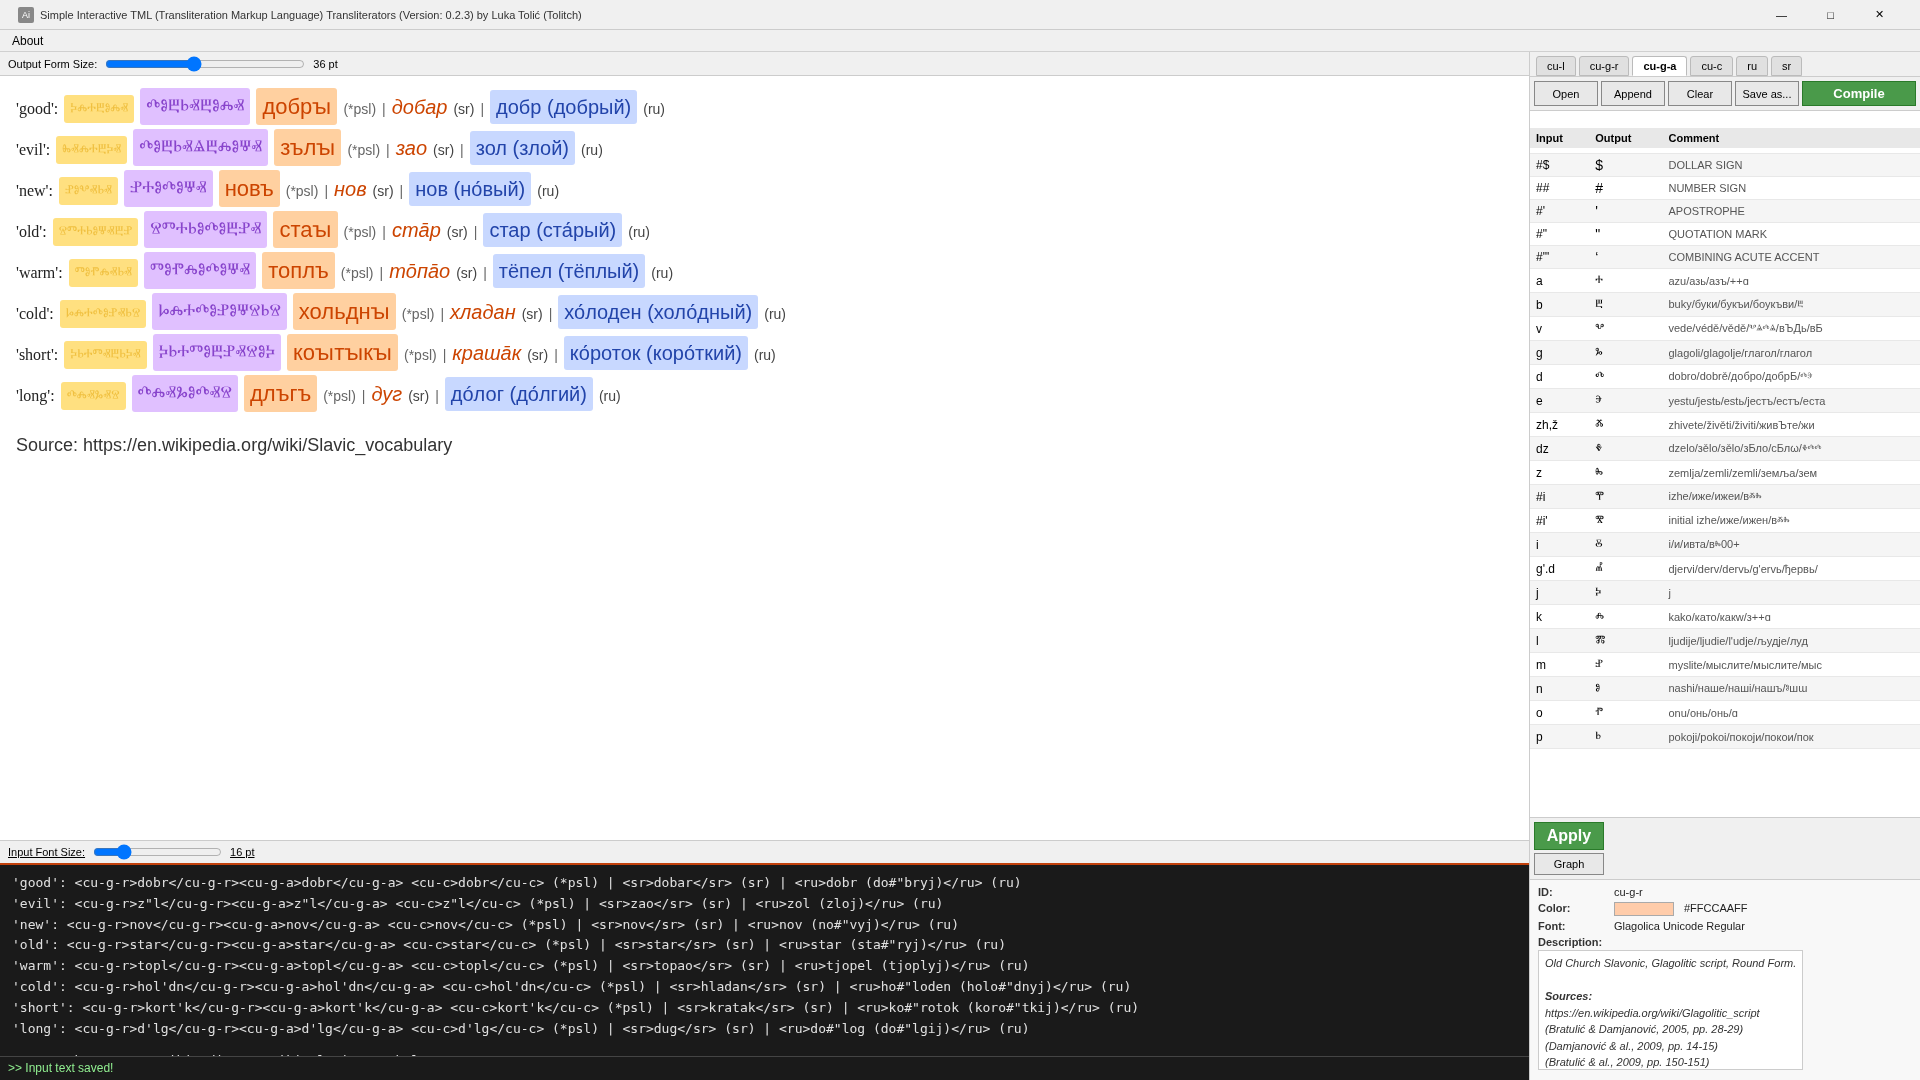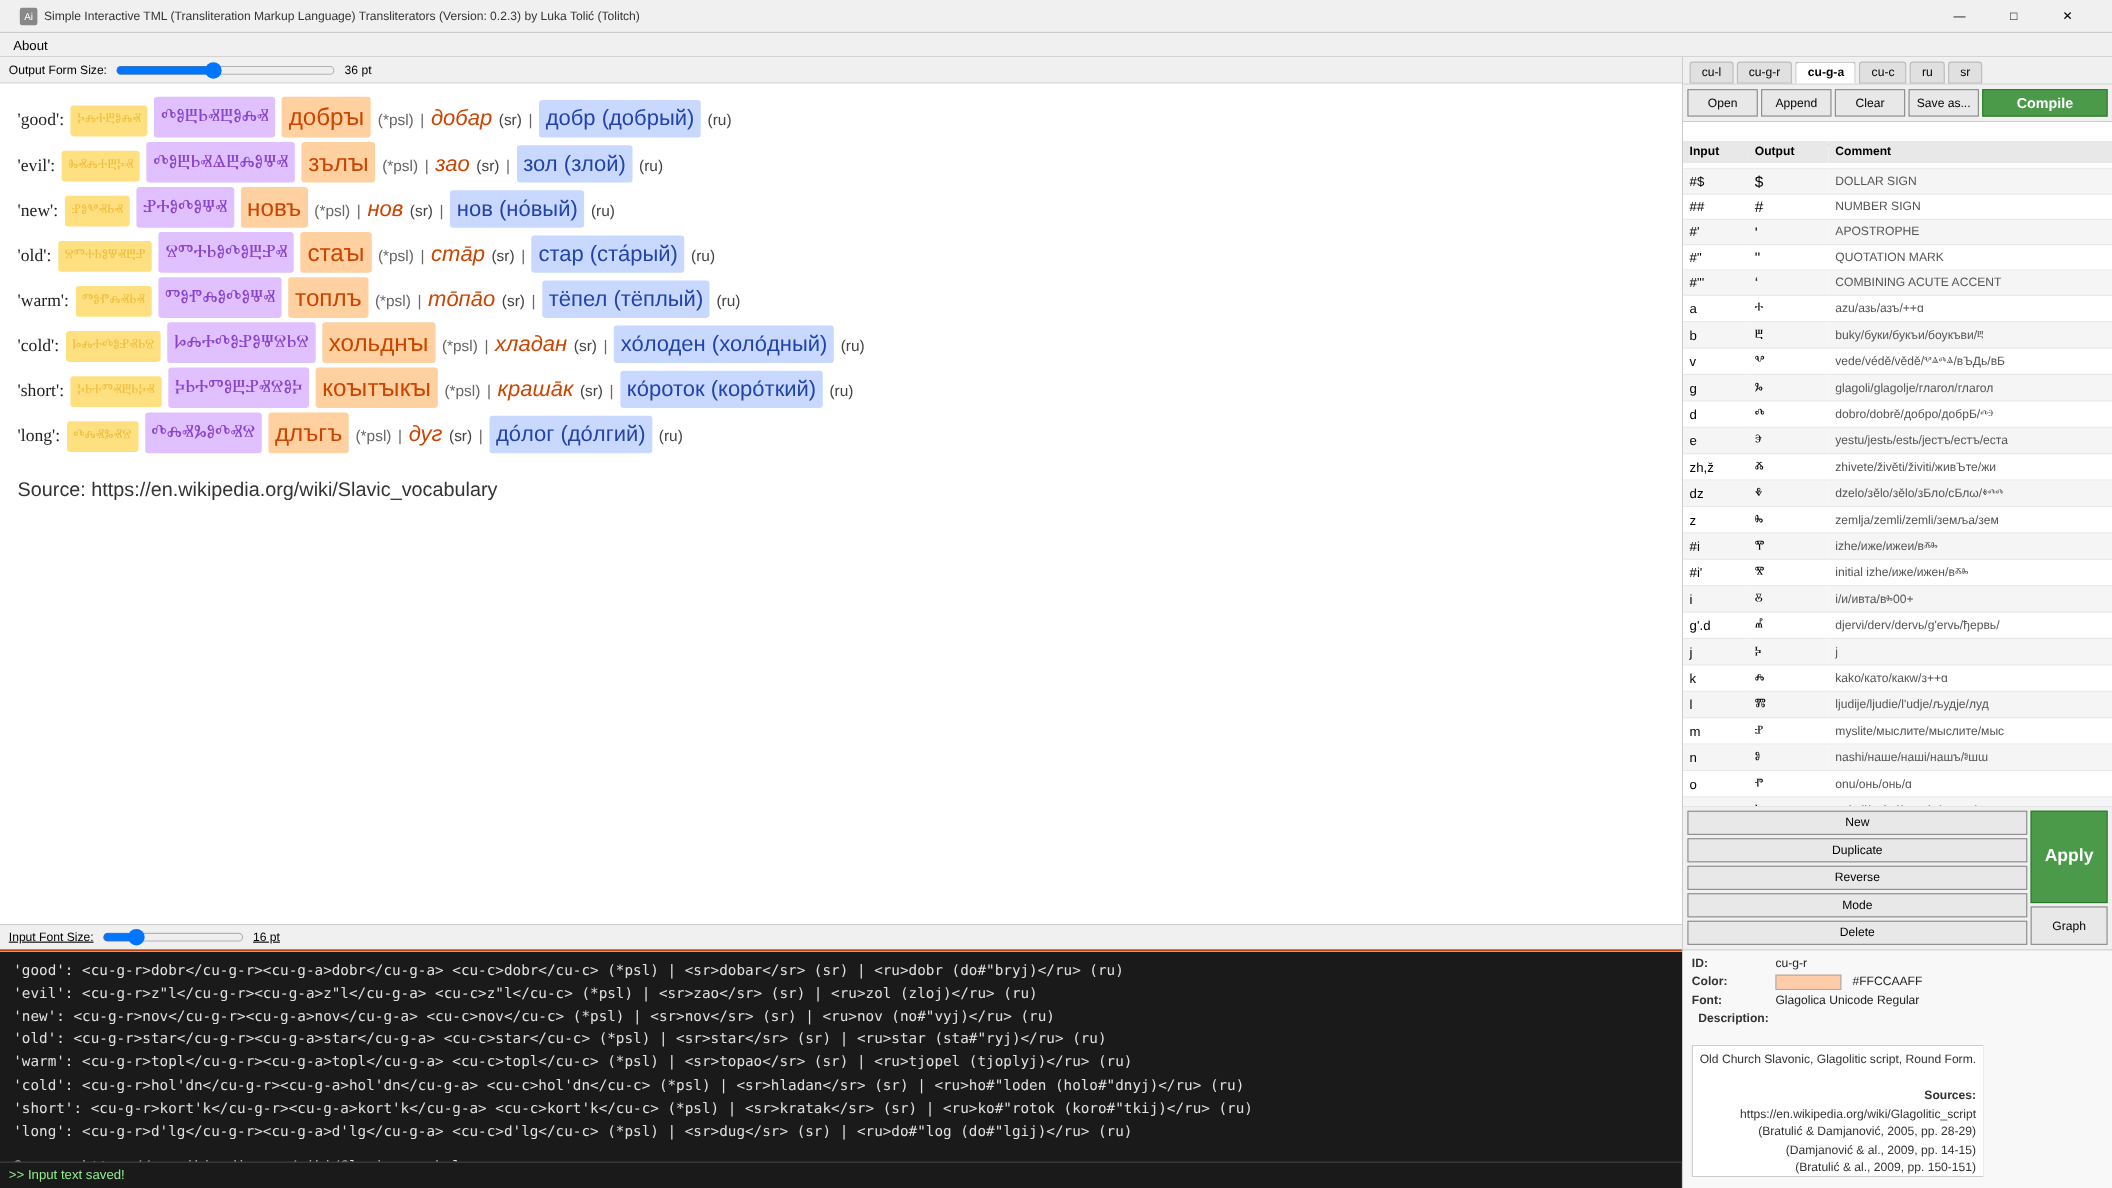--- a/index.html
+++ b/index.html
@@ -207,20 +207,21 @@
     .info-value { color: #222; flex: 1; }
     .desc-box {
       border: 1px solid #ccc;
       background: white;
       padding: 4px 6px;
       font-size: 11px;
       line-height: 1.5;
       max-height: 120px;
       overflow-y: auto;
       color: #333;
+      font-style: italic;
     }
 
     
     ::-webkit-scrollbar { width: 8px; height: 8px; }
     ::-webkit-scrollbar-track { background: #f0f0f0; }
     ::-webkit-scrollbar-thumb { background: #aaa; border-radius: 4px; }
 
     .color-swatch {
       display: inline-block;
       width: 60px;
@@ -550,48 +551,41 @@
             <tr>
       <td>p</td>
       <td>ⱃ</td>
       <td>pokoji/pokoi/покоји/покои/пок</td>
     </tr>
           </tbody>
       </table>
     </div>
 
     <div style="display:flex; padding:4px; gap:3px; background:#f0f0f0; border-top:1px solid #ccc;">
-      <div style="display:flex; flex-direction:column; gap:3px; flex:1;">
-        <button class="action-btn">New</button>
-        <button class="action-btn">Duplicate</button>
-        <button class="action-btn">Reverse</button>
-        <button class="action-btn">Mode</button>
-        <button class="action-btn">Delete</button>
-      </div>
       <div style="display:flex; flex-direction:column; gap:3px; width:70px;">
         <button class="action-btn green" style="flex:3; font-size:16px;">Apply</button>
         <button class="action-btn">Graph</button>
       </div>
     </div>
 
     <div id="info-panel">
       <div class="info-row">
         <span class="info-label">ID:</span>
         <span class="info-value">cu-g-r</span>
       </div>
       <div class="info-row">
         <span class="info-label">Color:</span>
         <span class="color-swatch"></span>
         <span class="info-value">#FFCCAAFF</span>
       </div>
       <div class="info-row">
         <span class="info-label">Font:</span>
         <span class="info-value">Glagolica Unicode Regular</span>
       </div>
-      <div class="info-row" style="flex-direction:column; gap:18px;text-align:right;">
+      <div class="info-row" style="flex-direction:column; gap:2px;">
         <span class="info-label">Description:</span>
         <div class="desc-box">
           <span>Old Church Slavonic, Glagolitic script, Round Form.</span><br><br>
           <span style="font-weight:bold;">Sources:</span><br>
           <span id="sources-list"><div>https://en.wikipedia.org/wiki/Glagolitic_script</div><div>(Bratulić &amp; Damjanović, 2005, pp. 28-29)</div><div>(Damjanović &amp; al., 2009, pp. 14-15)</div><div>(Bratulić &amp; al., 2009, pp. 150-151)</div></span>
         </div>
       </div>
     </div>
 
   </div>

